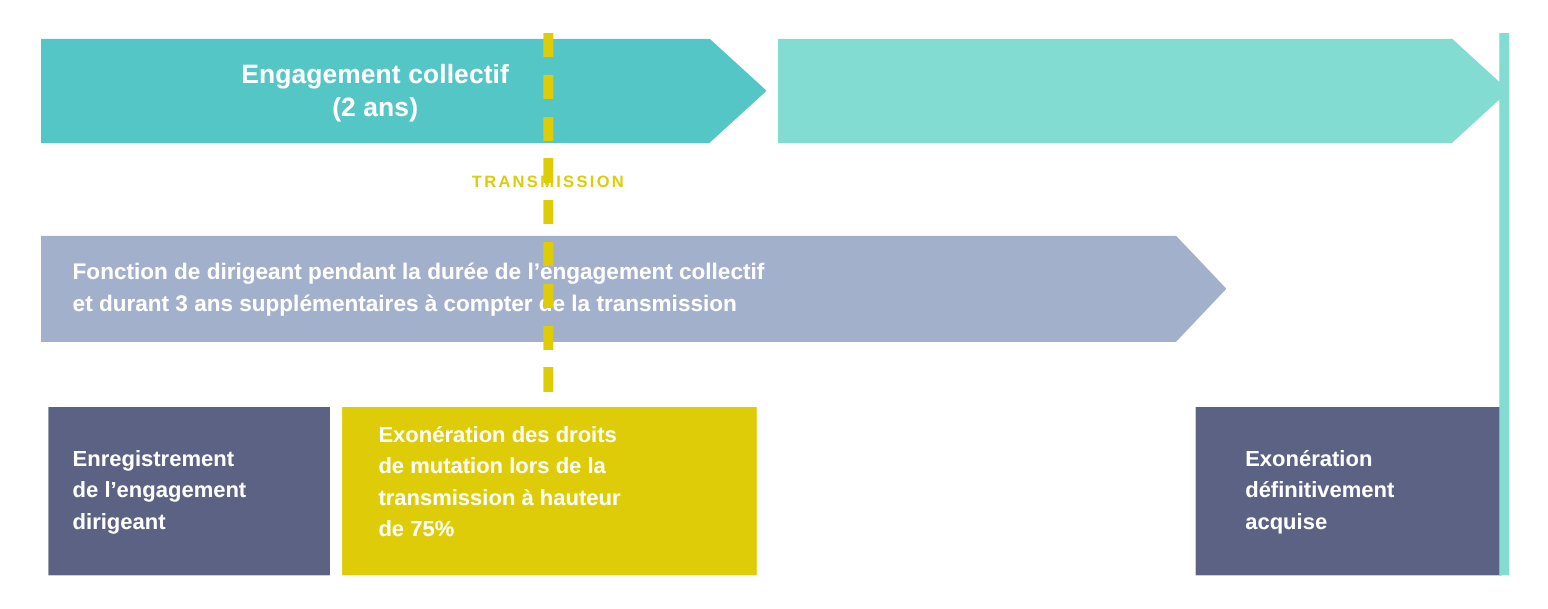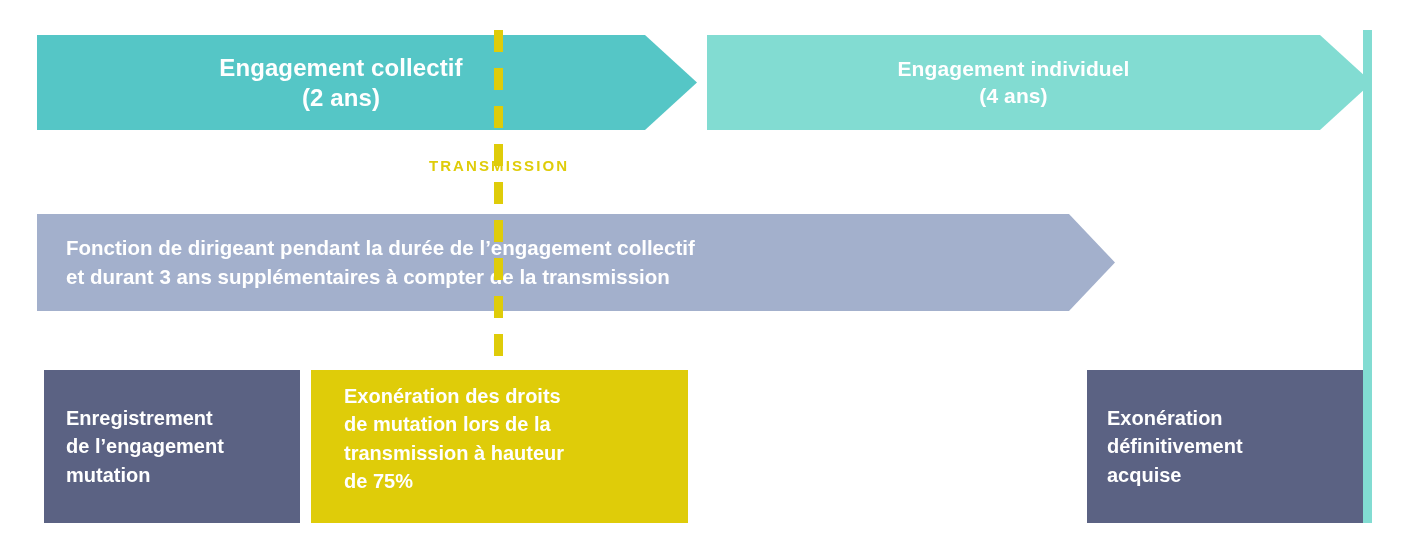--- a/index.html
+++ b/index.html
@@ -47,56 +47,54 @@
       letter-spacing:2.1px;z-index:7;}
 
   
   .box{position:absolute;color:#fff;font-weight:bold;font-size:20px;line-height:1.42;
        box-sizing:border-box;display:flex;align-items:center;white-space:pre-line;}
   #box-enregistrement{left:44px;top:370px;width:256px;height:153px;
        background:var(--c5);padding:0 14px 0 22px;z-index:4;}
   #box-exoneration-droits{left:311px;top:370px;width:377px;height:153px;
        background:var(--c4);padding:0 18px 16px 33px;z-index:6;}
   #box-exoneration-acquise{left:1087px;top:370px;width:278px;height:153px;
-       background:var(--c5);padding:0 14px 0 20px;z-index:4;align-items:center;}
+       background:var(--c5);padding:0 14px 0 45px;z-index:4;align-items:center;}
 
   :root{--c1:#55C6C6;--c2:#82DCD2;--c3:#A3B0CC;--c4:#DFCC09;--c5:#5B6283;}
 </style>
 </head>
 <body>
 
 <div id="canvas">
 
   <div class="arrow-band" id="arrow-collectif">
     <div class="shape"></div>
     <div class="label">Engagement collectif
 (2 ans)</div>
   </div>
 
   <div class="arrow-band" id="arrow-individuel">
     <div class="shape"></div>
-    <div class="label">Engagement individuel
-(4 ans)</div>
   </div>
 
   <div class="arrow-band" id="arrow-dirigeant">
     <div class="shape"></div>
     <div class="label">Fonction de dirigeant pendant la durée de l’engagement collectif
 et durant 3 ans supplémentaires à compter de la transmission</div>
   </div>
 
   <div id="transmission-line"></div>
   <div id="transmission-label">TRANSMISSION</div>
 
   <div id="end-bar"></div>
 
   <div class="box" id="box-enregistrement">
     <span>Enregistrement
 de l’engagement
-mutation</span>
+dirigeant</span>
   </div>
 
   <div class="box" id="box-exoneration-droits">
     <span>Exonération des droits
 de mutation lors de la
 transmission à hauteur
 de 75%</span>
   </div>
 
   <div class="box" id="box-exoneration-acquise">

